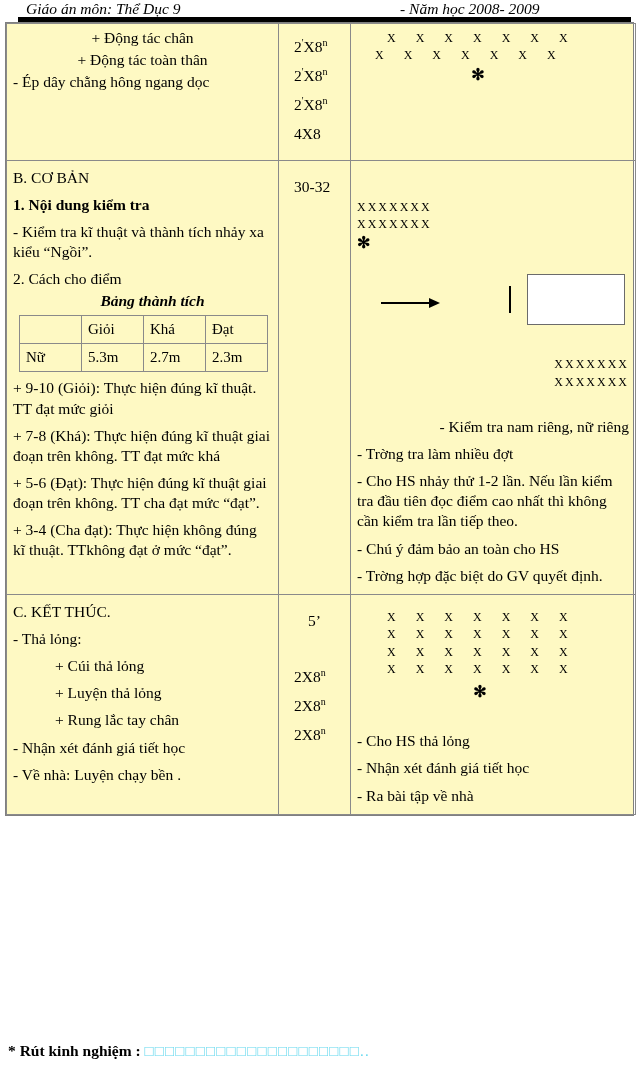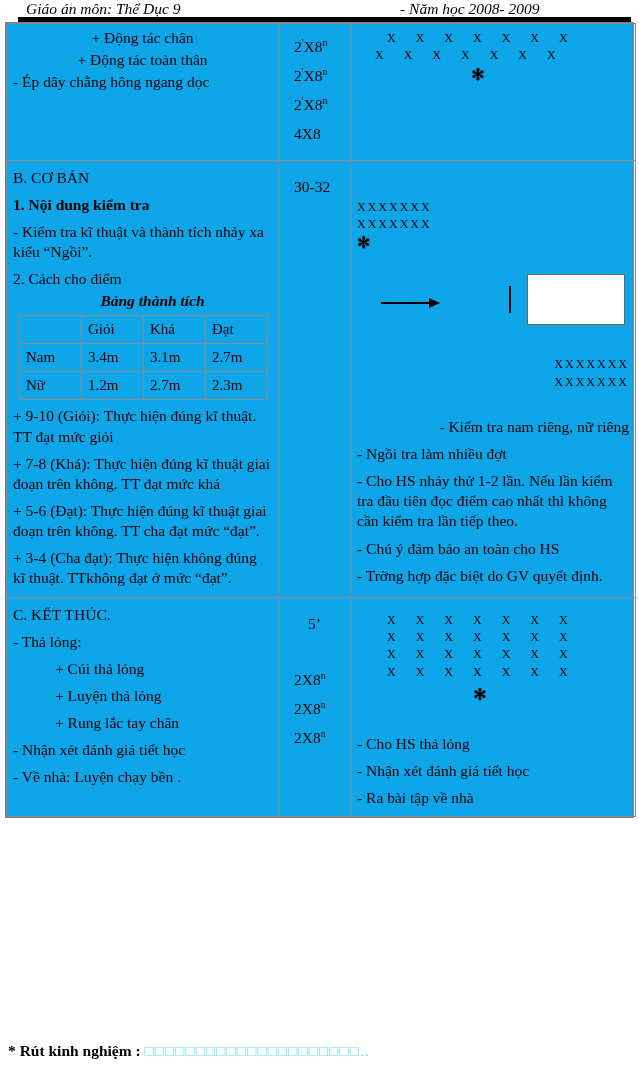--- a/index.html
+++ b/index.html
@@ -38,21 +38,21 @@
     background: #000000;
   }
 
   
   .sheet {
     position: absolute;
     left: 5px; top: 22px;
     width: 629px;
     border: 1.6px solid #808080;
     border-collapse: collapse;
-    background: #0ea5e9;
+    background: #fef9c3;
   }
   table.maintable {
     width: 629px;
     border-collapse: collapse;
     table-layout: fixed;
   }
   table.maintable > tbody > tr > td {
     border: 1.2px solid #8a8a8a;
     vertical-align: top;
     padding: 0;
@@ -234,28 +234,22 @@
                   <col class="sc-c">
                 </colgroup>
           <tbody>
             <tr>
               <td></td>
               <td>Giỏi</td>
               <td>Khá</td>
               <td>Đạt</td>
             </tr>
             <tr>
-              <td>Nam</td>
-              <td>3.4m</td>
-              <td>3.1m</td>
-              <td>2.7m</td>
-            </tr>
-            <tr>
               <td>Nữ</td>
-              <td>1.2m</td>
+              <td>5.3m</td>
               <td>2.7m</td>
               <td>2.3m</td>
             </tr>
           </tbody>
         </table>
 
         <p class="t gap">+ 9-10 (Giỏi): Thực hiện đúng kĩ thuật. TT đạt mức giỏi</p>
         <p class="t gap">+ 7-8 (Khá): Thực hiện đúng kĩ thuật giai đoạn trên không. TT đạt mức khá</p>
         <p class="t gap">+ 5-6 (Đạt): Thực hiện đúng kĩ thuật giai đoạn trên không. TT cha đạt mức “đạt”.</p>
         <p class="t">+ 3-4 (Cha đạt): Thực hiện không đúng kĩ thuật. TTkhông đạt ở mức “đạt”.</p>
@@ -278,21 +272,21 @@
             <div class="arrow-head"></div>
           </div>
           <div class="vbar"></div>
           <div class="pit"></div>
         </div>
 
         <div class="xrow right-align" style="letter-spacing:2px;margin-top:12px;">XXXXXXX</div>
         <div class="xrow right-align" style="letter-spacing:2px;">XXXXXXX</div>
 
         <p class="t gap" style="margin-top:26px;text-align:right;">- Kiểm tra nam riêng, nữ riêng</p>
-        <p class="t gap">- Ngồi tra làm nhiều đợt</p>
+        <p class="t gap">- Trờng tra làm nhiều đợt</p>
         <p class="t gap">- Cho HS nhảy thử 1-2 lần. Nếu lần kiểm tra đầu tiên đọc điểm cao nhất thì không cần kiểm tra lần tiếp theo.</p>
         <p class="t gap">- Chú ý đảm bảo an toàn cho HS</p>
         <p class="t">- Trờng hợp đặc biệt do GV quyết định.</p>
       </div>
     </td>
   </tr>
 
   <tr>
     <td>
       <div class="cell" style="padding-top:7px;">

